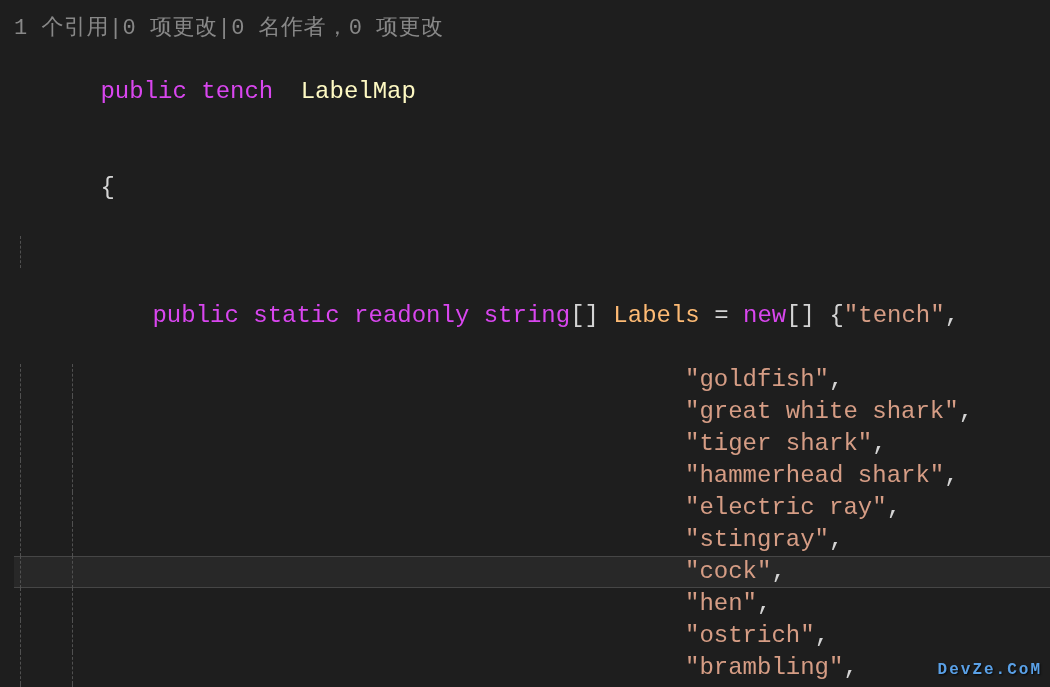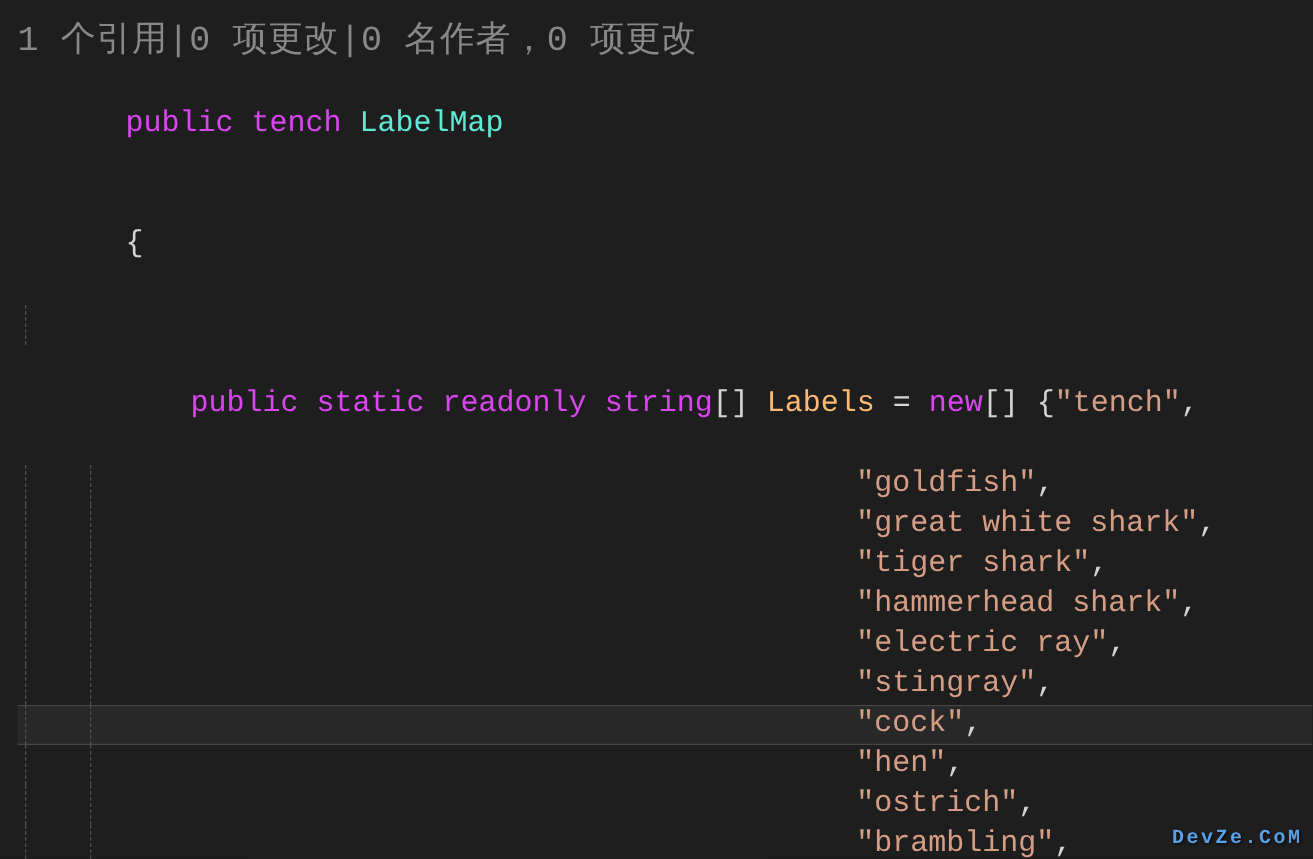--- a/index.html
+++ b/index.html
@@ -16,34 +16,35 @@
       height: 687px;
       overflow: hidden;
       position: relative;
     }
     .code-container {
       padding: 12px 0 0 14px;
       position: relative;
     }
     .codelens {
       color: #888888;
-      font-size: 28px;
+      font-size: 22px;
       margin-bottom: 2px;
       letter-spacing: 0.5px;
     }
     .line {
       line-height: 32px;
       white-space: pre;
       position: relative;
     }
     .keyword {
       color: #d946ef;
     }
     .classname {
-      color: #5eead4;
+      color: #fef9c3;
+      margin-left: 13px;
     }
     .string {
       color: #d69d85;
     }
     .operator {
       color: #d4d4d4;
     }
     .brace {
       color: #d4d4d4;
     }

